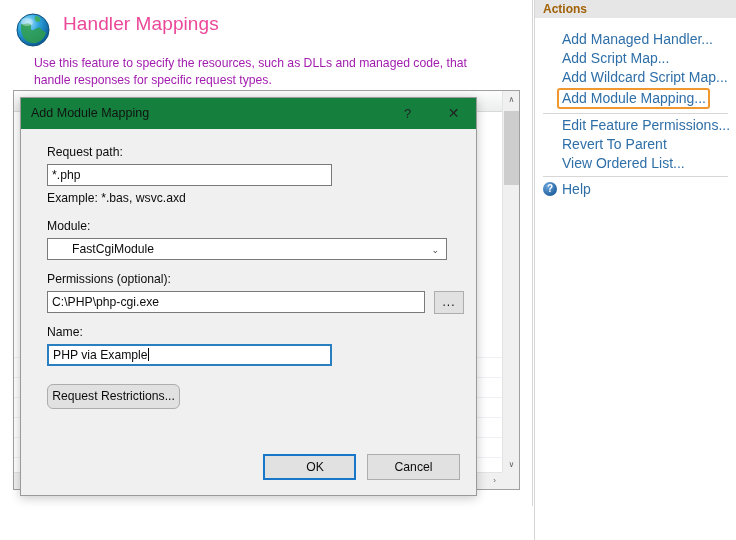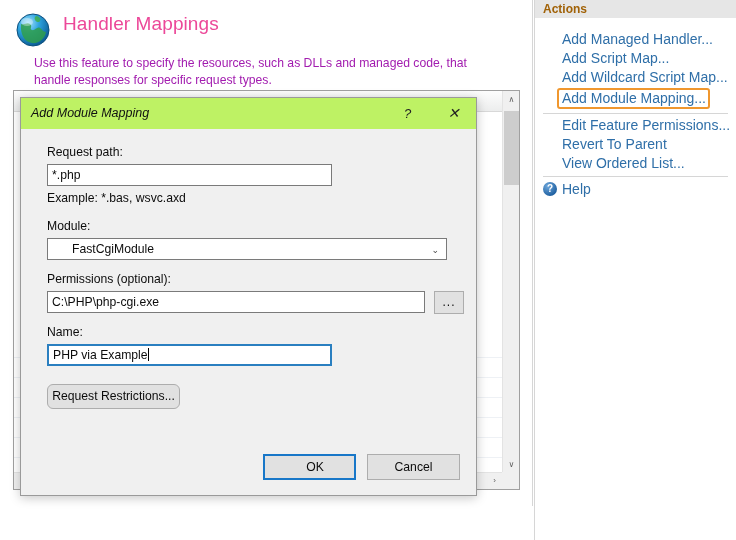--- a/index.html
+++ b/index.html
@@ -196,23 +196,22 @@
     left: 20px; top: 97px;
     width: 457px; height: 399px;
     background: #f0f0f0;
     border: 1px solid #9a9a9a;
     box-sizing: border-box;
     box-shadow: 0 2px 10px rgba(0,0,0,.22);
   }
   #dlg-titlebar {
     position: absolute; left: 0; top: 0;
     width: 455px; height: 31px;
-    background: #bef264;
-    box-sizing: border-box;
-    font-style: italic;
+    background: #15803d;
+    box-sizing: border-box;
   }
   #dlg-title {
     position: absolute; left: 10px; top: 8px;
     font-size: 12.5px;
     color: #111;
     white-space: nowrap;
   }
   .dlg-sysbtn {
     position: absolute;
     top: 0; width: 45px; height: 31px;

